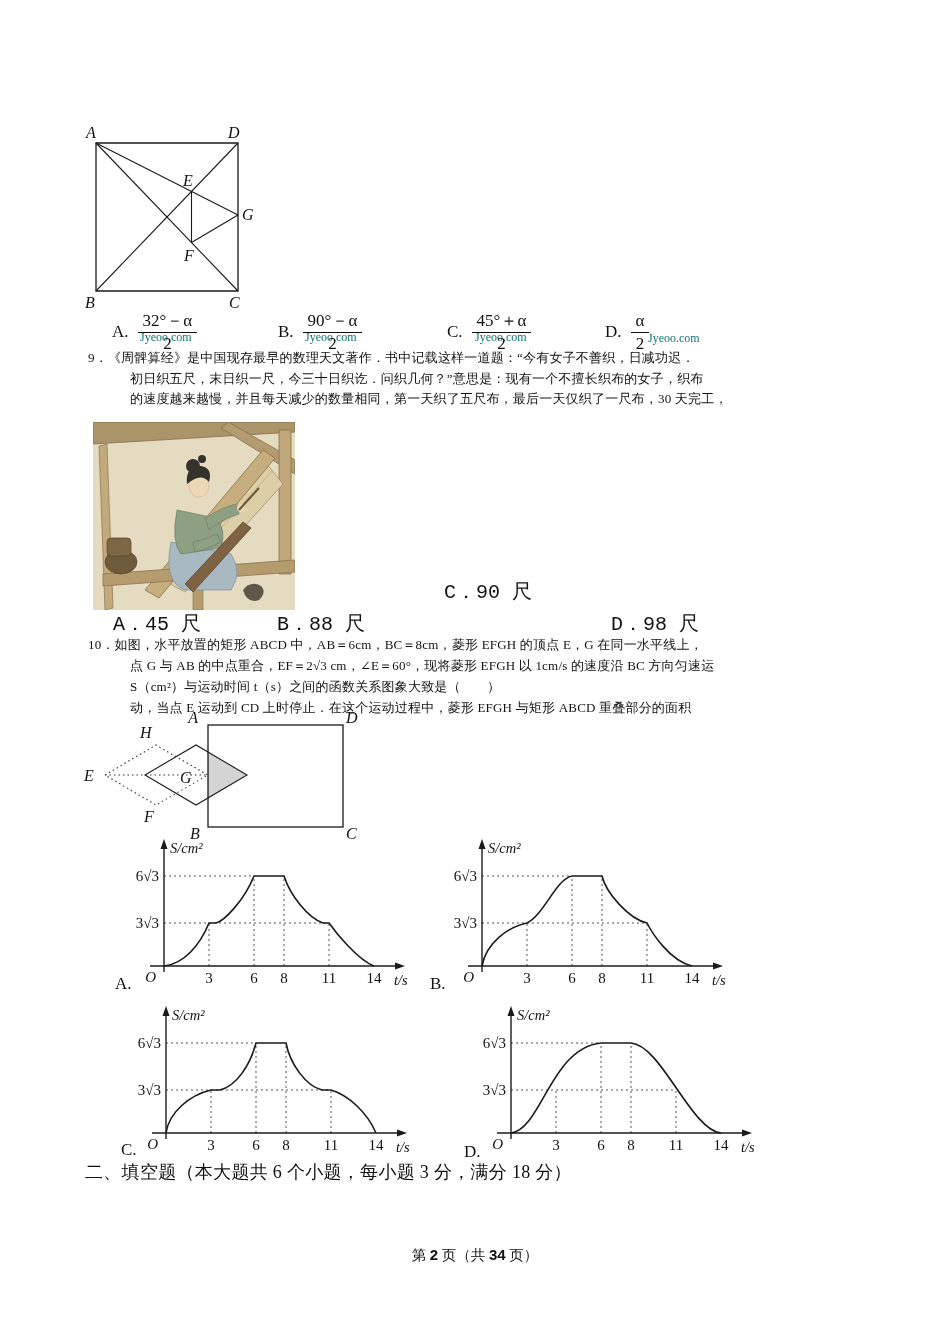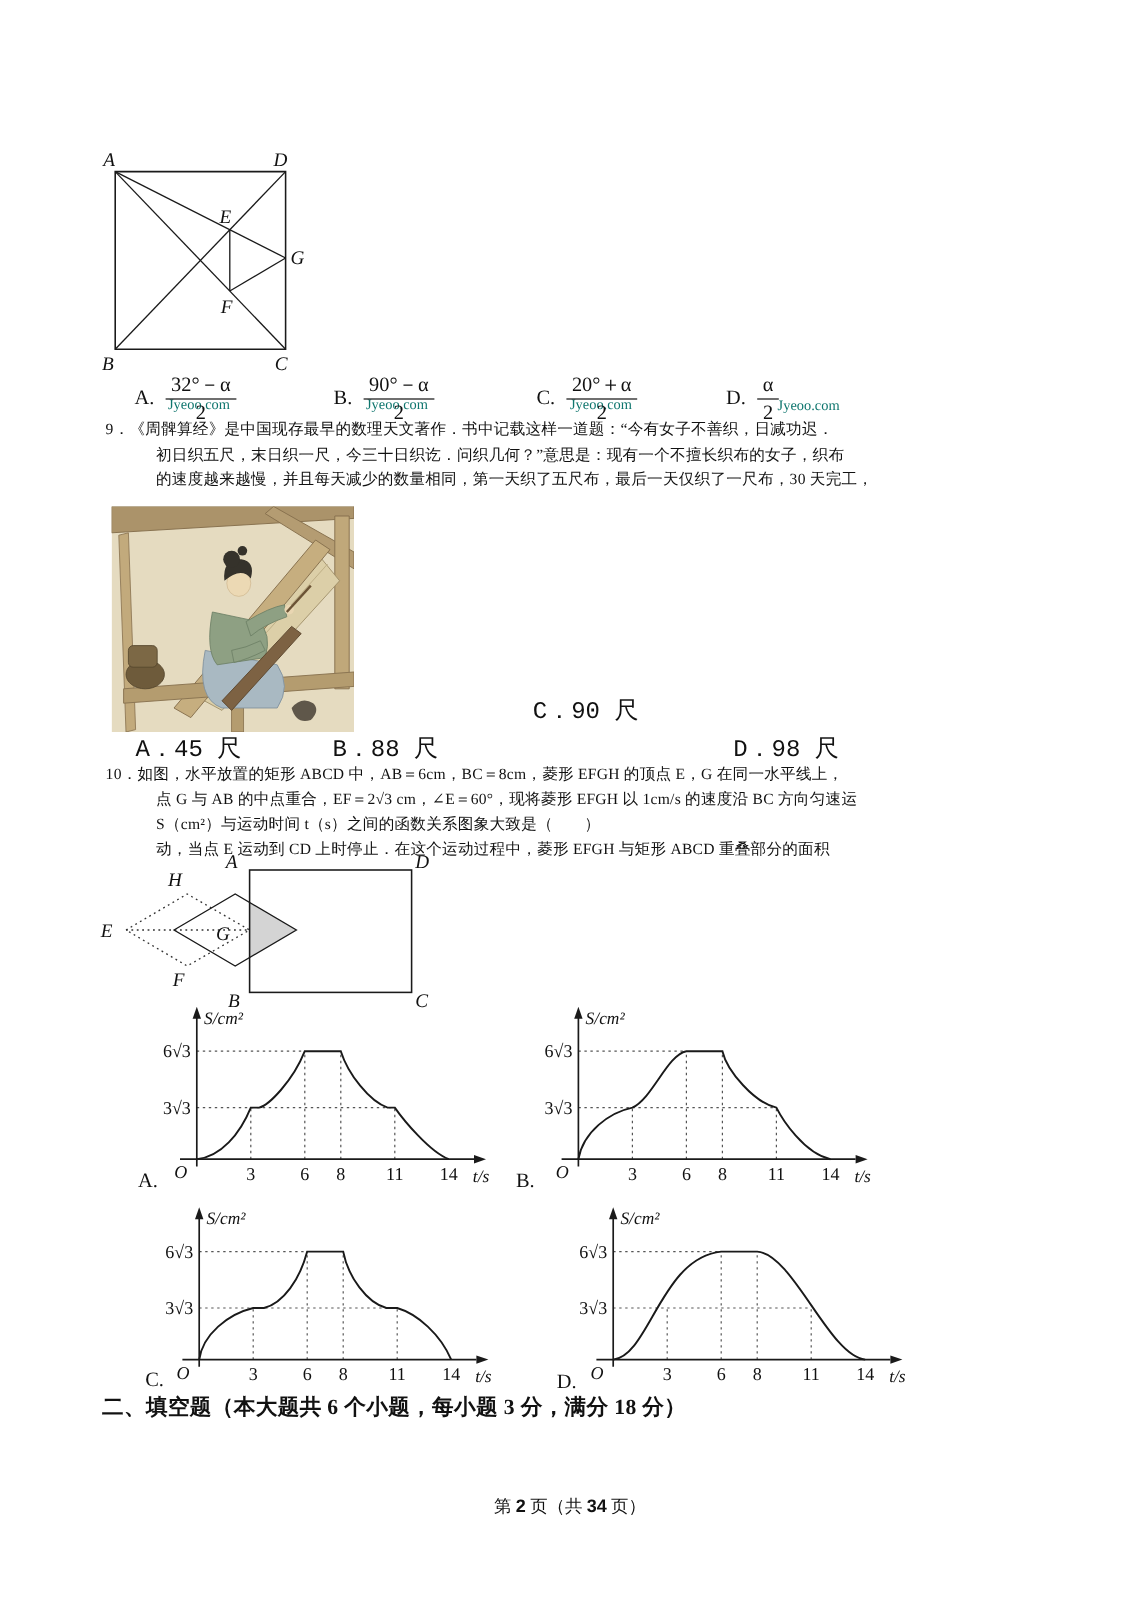--- a/index.html
+++ b/index.html
@@ -9,21 +9,21 @@
   .qtext{font-size:13px;line-height:20.5px;letter-spacing:0.2px;}
   .qtext .cont{margin-left:42px;}
   .opt-row span{position:absolute;font-size:20px;white-space:nowrap;font-family:Liberation Mono, monospace;}
   .fopt{position:absolute;top:311px;display:flex;align-items:center;font-size:17px;}
   .fopt .lab{margin-right:9px;}
   .frac{display:inline-block;text-align:center;line-height:1.15;}
   .frac .num{display:block;border-bottom:1.3px solid #111;padding:0 5px 1px 5px;}
   .frac .den{display:block;padding-top:1px;}
   .wm{position:absolute;color:#0f766e;font-size:12px;font-family:Liberation Serif, serif;}
   .graph-letter{position:absolute;font-size:17px;}
-  .sec-title{position:absolute;left:85px;top:1160px;font-size:18px;font-weight:bold;letter-spacing:0.3px;}
+  .sec-title{position:absolute;left:85px;top:1160px;font-size:18px;font-weight:normal;letter-spacing:0.3px;}
   .footer{position:absolute;left:0;right:0;top:1246px;text-align:center;font-size:14.5px;}
   .footer b{font-family:"Liberation Sans",sans-serif;font-size:15px;}
   svg text{font-family:"Liberation Serif","DejaVu Serif",serif;fill:#111;}
   svg .it{font-style:italic;}
   .fig-label{font-size:16px;font-style:italic;}
   .graph text{font-size:14.5px;}
   .graph .tick{font-size:15px;}
   .graph .ax{stroke:#1a1a1a;stroke-width:1.4;}
   .graph .ah{fill:#1a1a1a;}
   .graph .curve{fill:none;stroke:#1a1a1a;stroke-width:1.6;}
@@ -68,21 +68,21 @@
   <div class="fopt" style="left:278px">
     <span class="lab">B.</span>
     <span class="frac">
       <span class="num">90°－α</span>
       <span class="den">2</span>
     </span>
   </div>
   <div class="fopt" style="left:447px">
     <span class="lab">C.</span>
     <span class="frac">
-      <span class="num">20°＋α</span>
+      <span class="num">45°＋α</span>
       <span class="den">2</span>
     </span>
   </div>
   <div class="fopt" style="left:605px">
     <span class="lab">D.</span>
     <span class="frac">
       <span class="num">α</span>
       <span class="den">2</span>
     </span>
   </div>

